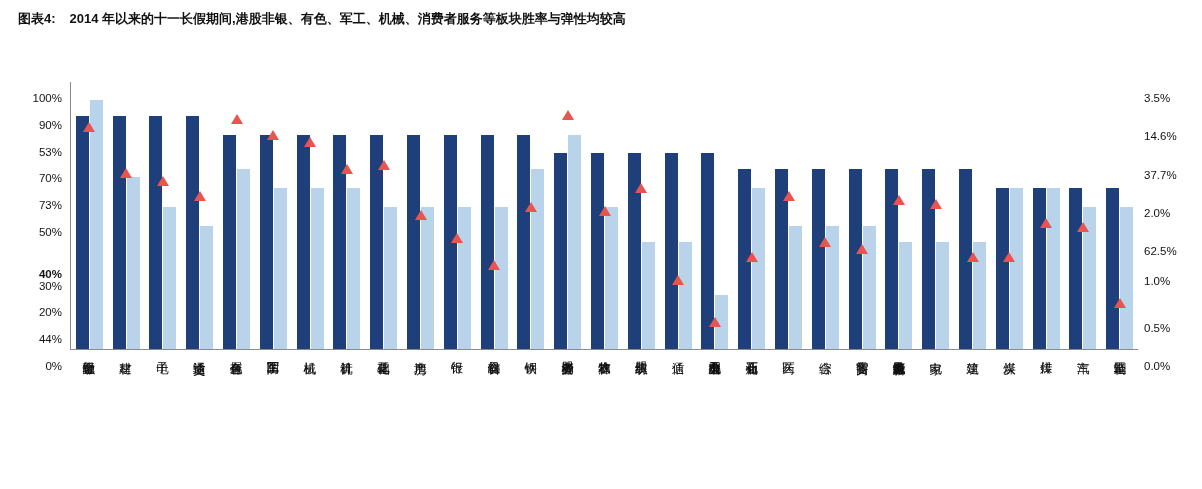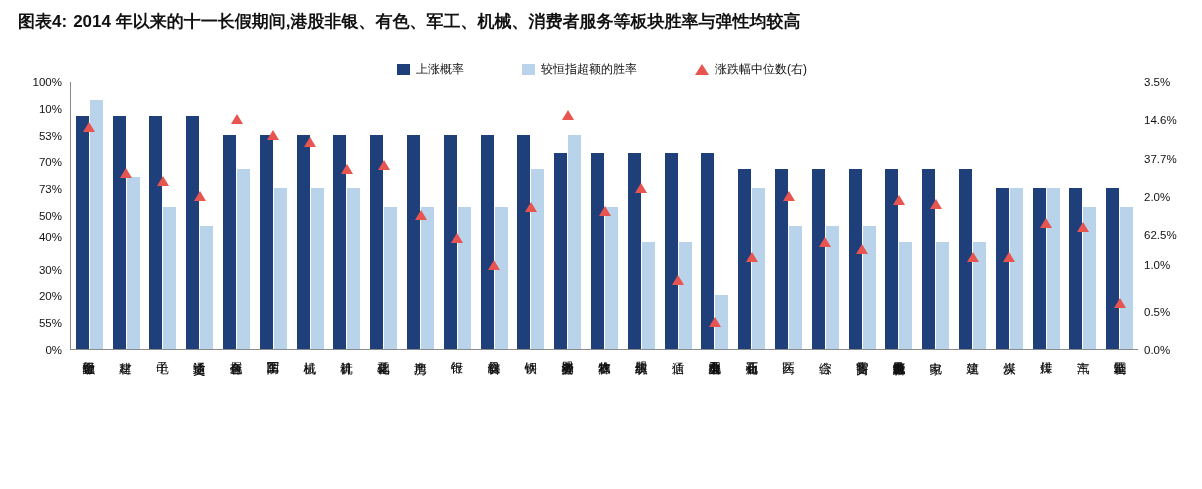--- a/index.html
+++ b/index.html
@@ -19,23 +19,23 @@
     width: 1202px;
     height: 489px;
   }
   
   .title-row {
     position: absolute;
     left: 18px;
     top: 10px;
     display: flex;
     align-items: flex-start;
-    gap: 6px;
+    gap: 14px;
     font-weight: bold;
-    font-size: 17px;
+    font-size: 13px;
     letter-spacing: 0px;
     white-space: nowrap;
   }
   .title-label { font-weight: bold; }
   .title-text { font-weight: bold; }
 
   
   #chart-area {
     position: absolute;
     left: 18px;
@@ -125,20 +125,21 @@
     font-size: 11.5px;
     color: #111;
   }
   .y-left { left: 0; text-align: right; }
   .y-right { right: 0; text-align: left; }
   .ytick {
     position: absolute;
     right: 4px;
     transform: translateY(-50%);
     white-space: nowrap;
+    margin-top: 16px;
   }
   .y-right .ytick { left: 6px; right: auto; text-align: left; }
 
   
   .xlabels {
     position: absolute;
     left: 52px;
     right: 48px;
     top: 296px;
     height: 124px;
@@ -165,46 +166,32 @@
 
 <div id="page">
 
   <div class="title-row">
     <span class="title-label">图表4:</span>
     <span class="title-text">2014 年以来的十一长假期间,港股非银、有色、军工、机械、消费者服务等板块胜率与弹性均较高</span>
   </div>
 
   <div id="chart-area">
 
-    <div class="legend" id="legend">
-        <div class="legend-item">
-          <span class="legend-swatch" style="background: rgb(31, 63, 122);"></span>
-          <span>上涨概率</span>
-        </div>
-        <div class="legend-item">
-          <span class="legend-swatch" style="background: rgb(184, 211, 234);"></span>
-          <span>较恒指超额的胜率</span>
-        </div>
-        <div class="legend-item">
-          <span class="legend-tri" style="border-bottom: 11px solid rgb(232, 84, 79);"></span>
-          <span>涨跌幅中位数(右)</span>
-        </div>
-      </div>
 
     <div class="y-left" style="top:26px;height:268px;" id="y-left">
         <div class="ytick" style="top: 268px;">0%</div>
-        <div class="ytick" style="top: 241.2px;">55%</div>
+        <div class="ytick" style="top: 241.2px;">44%</div>
         <div class="ytick" style="top: 214.4px;">20%</div>
         <div class="ytick" style="top: 187.6px;">30%</div>
-        <div class="ytick" style="top: 155px;">40%</div>
+        <div class="ytick" style="top: 176px; font-weight: bold;">40%</div>
         <div class="ytick" style="top: 134px;">50%</div>
         <div class="ytick" style="top: 107.2px;">73%</div>
         <div class="ytick" style="top: 80.4px;">70%</div>
         <div class="ytick" style="top: 53.6px;">53%</div>
-        <div class="ytick" style="top: 26.8px;">10%</div>
+        <div class="ytick" style="top: 26.8px;">90%</div>
         <div class="ytick" style="top: 0px;">100%</div>
       </div>
     <div class="y-right" style="top:26px;height:268px;" id="y-right">
         <div class="ytick" style="top: 268px;">0.0%</div>
         <div class="ytick" style="top: 229.714px;">0.5%</div>
         <div class="ytick" style="top: 183px;">1.0%</div>
         <div class="ytick" style="top: 153.143px;">62.5%</div>
         <div class="ytick" style="top: 114.857px;">2.0%</div>
         <div class="ytick" style="top: 76.5714px;">37.7%</div>
         <div class="ytick" style="top: 38.2857px;">14.6%</div>

